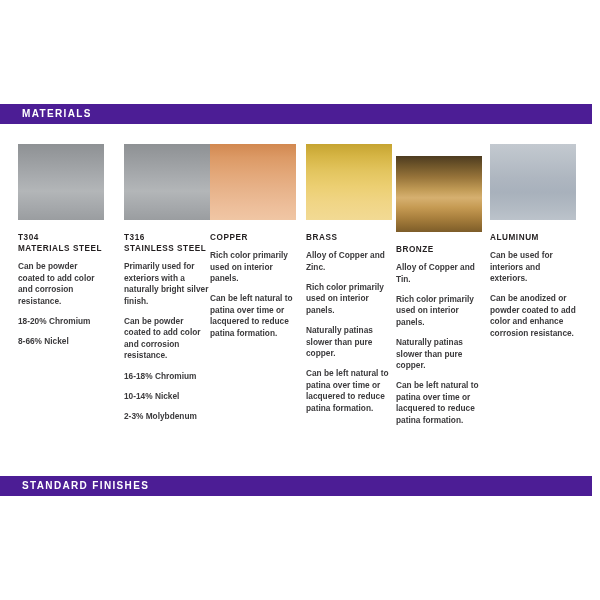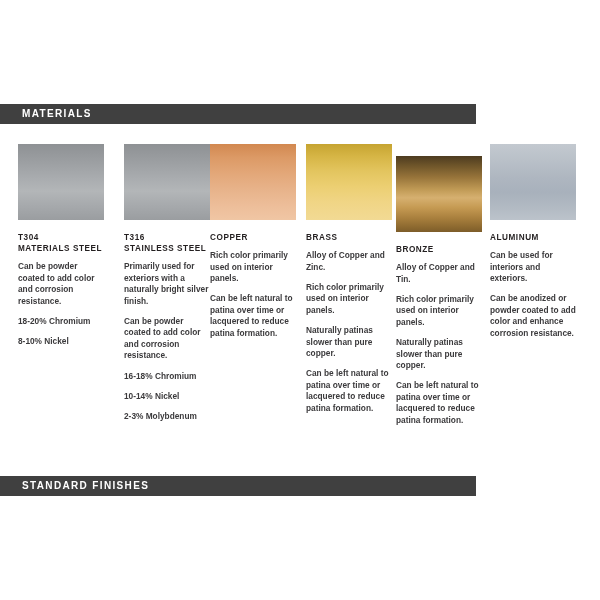--- a/index.html
+++ b/index.html
@@ -19,23 +19,23 @@
   .page {
     position: absolute;
     inset: 0;
     background: #ffffff;
   }
 
   
   .section-bar {
     position: absolute;
     left: 0;
-    width: 476px;
+    width: 592px;
     height: 20px;
-    background: #404040;
+    background: #4c1d95;
     display: flex;
     align-items: center;
   }
   .section-bar .section-title {
     color: #ffffff;
     font-size: 10px;
     font-weight: bold;
     letter-spacing: 1.35px;
     margin-left: 22px;
     line-height: 20px;
@@ -157,21 +157,21 @@
 
   <div class="materials-row">
 
     <div class="mat-col" style="left:18px;">
       <div class="swatch swatch-ss"></div>
       <div class="mat-name">T304
 MATERIALS STEEL</div>
       <div class="mat-body">
         <p class="mat-para">Can be powder coated to add color and corrosion resistance.</p>
         <p class="mat-spec">18-20% Chromium</p>
-        <p class="mat-spec">8-10% Nickel</p>
+        <p class="mat-spec">8-66% Nickel</p>
       </div>
     </div>
 
     <div class="mat-col" style="left:124px;">
       <div class="swatch swatch-ss"></div>
       <div class="mat-name">T316
 STAINLESS STEEL</div>
       <div class="mat-body">
         <p class="mat-para">Primarily used for exteriors with a naturally bright silver finish.</p>
         <p class="mat-para">Can be powder coated to add color and corrosion resistance.</p>

